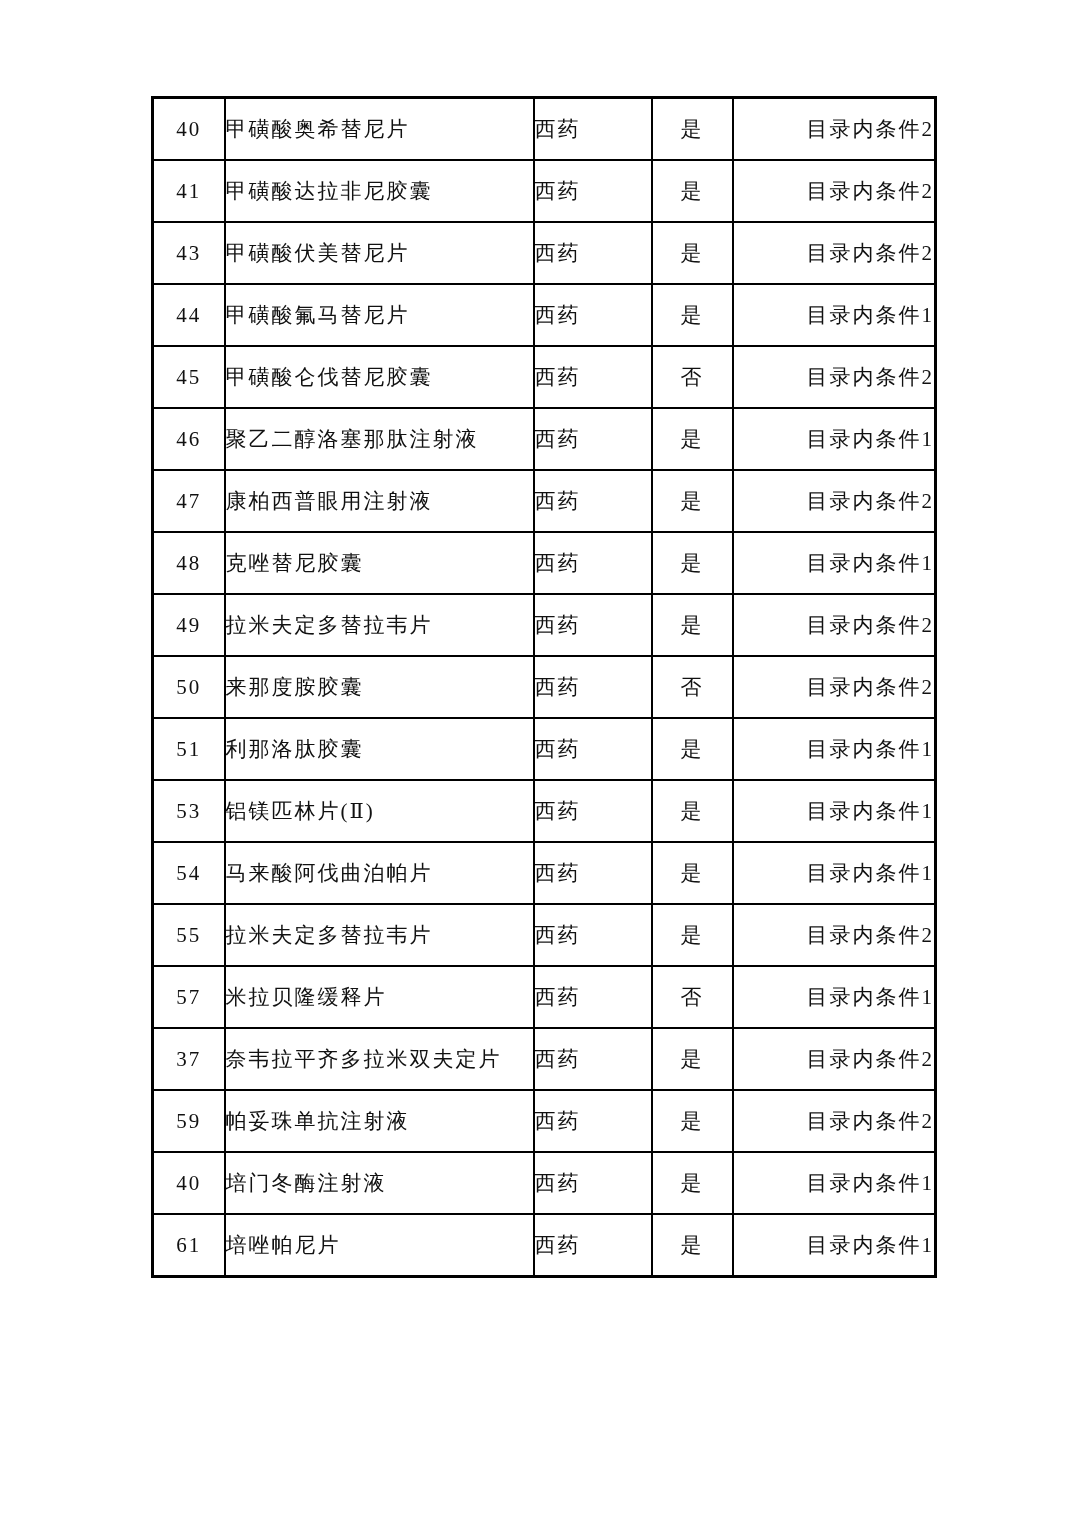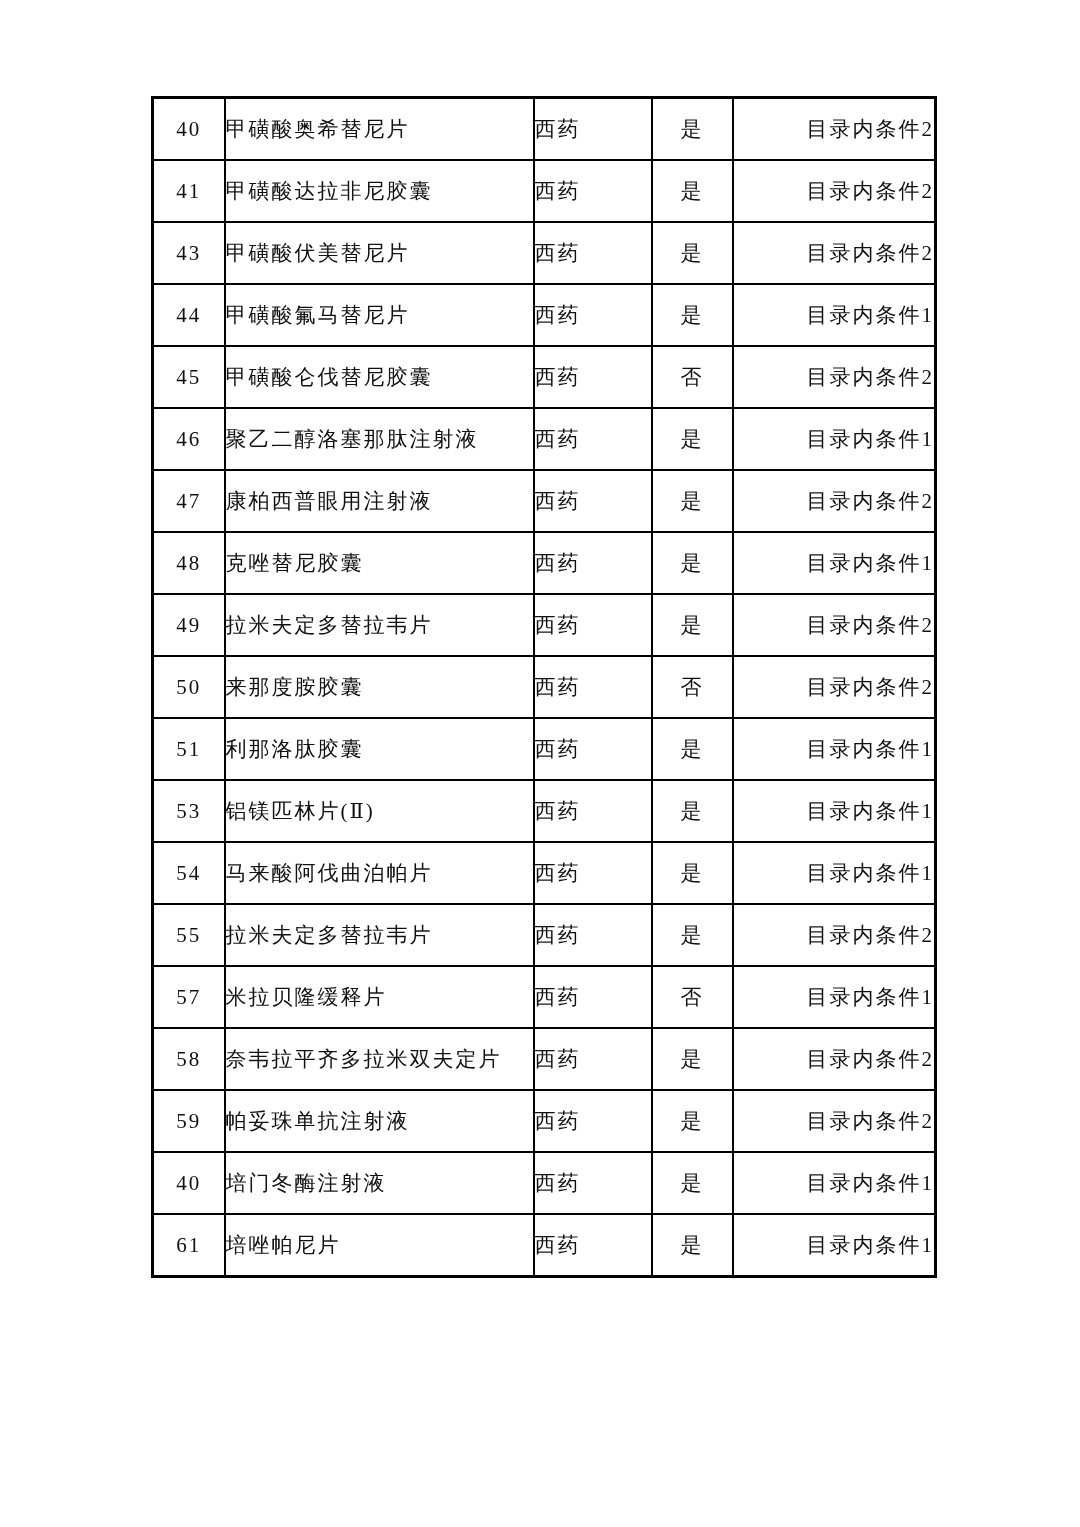--- a/index.html
+++ b/index.html
@@ -166,21 +166,21 @@
       <td class="cell-cond">目录内条件2</td>
     </tr>
         <tr>
       <td class="cell-no">57</td>
       <td class="cell-name">米拉贝隆缓释片</td>
       <td class="cell-type">西药</td>
       <td class="cell-flag">否</td>
       <td class="cell-cond">目录内条件1</td>
     </tr>
         <tr>
-      <td class="cell-no">58</td>
+      <td class="cell-no">37</td>
       <td class="cell-name">奈韦拉平齐多拉米双夫定片</td>
       <td class="cell-type">西药</td>
       <td class="cell-flag">是</td>
       <td class="cell-cond">目录内条件2</td>
     </tr>
         <tr>
       <td class="cell-no">59</td>
       <td class="cell-name">帕妥珠单抗注射液</td>
       <td class="cell-type">西药</td>
       <td class="cell-flag">是</td>

